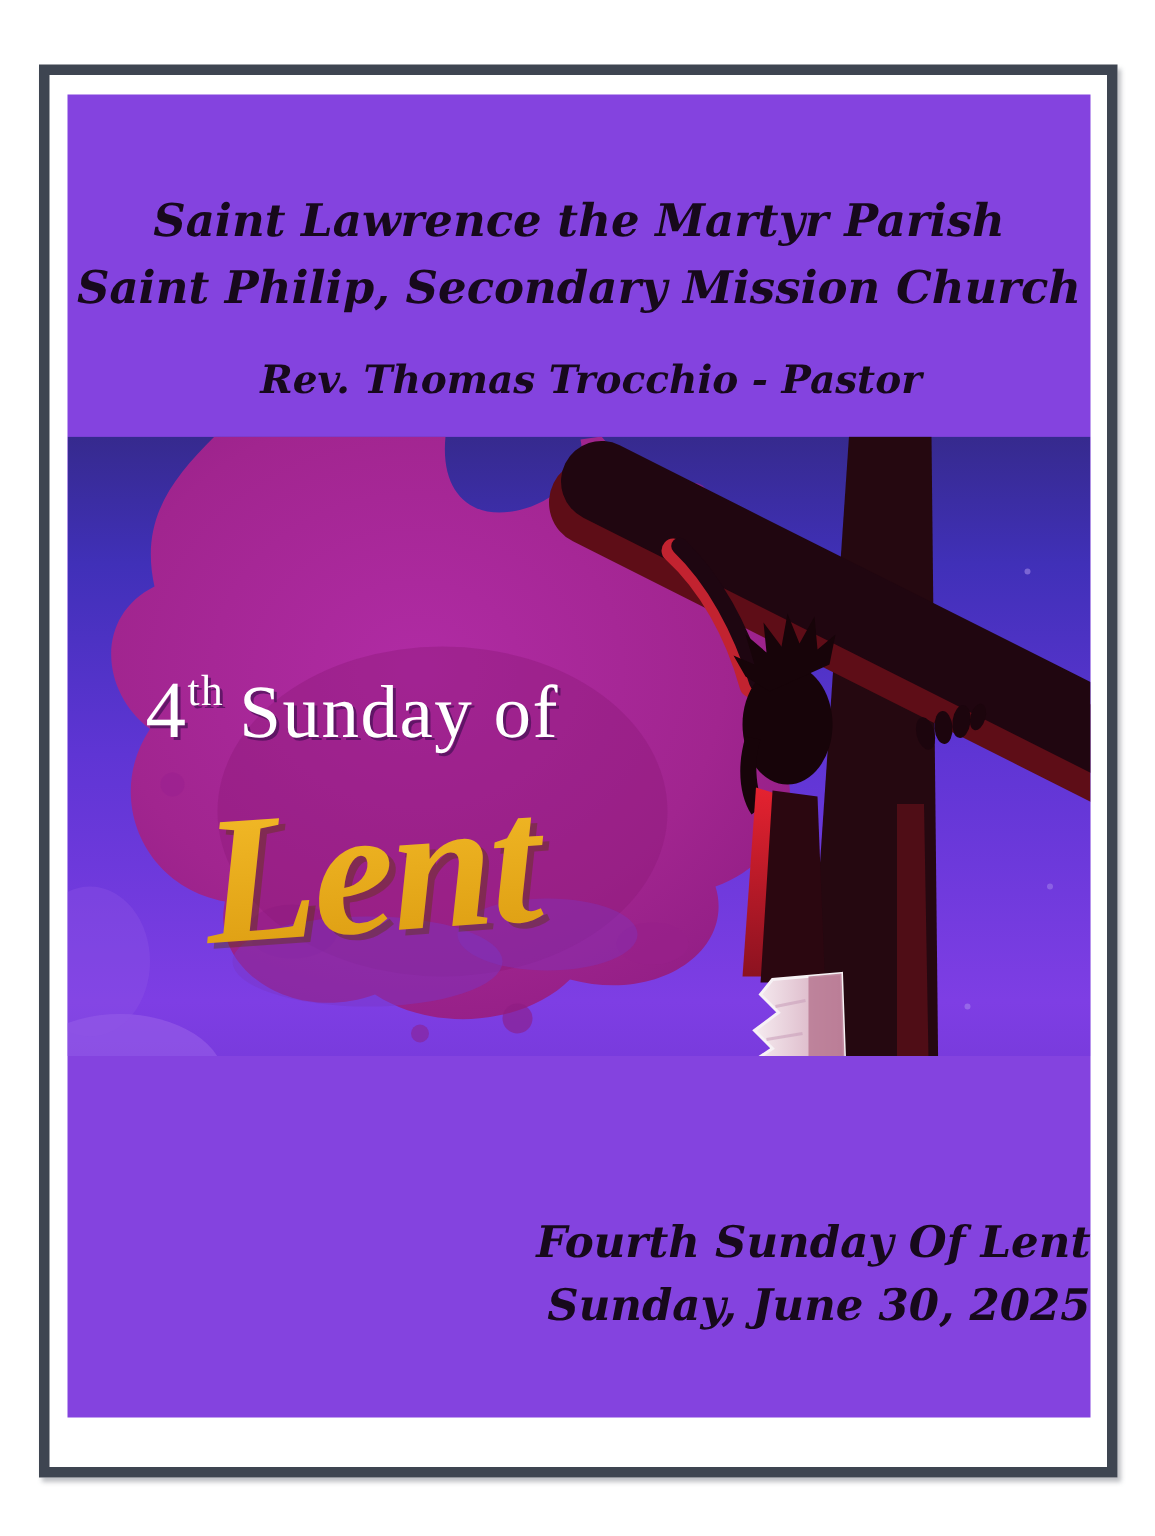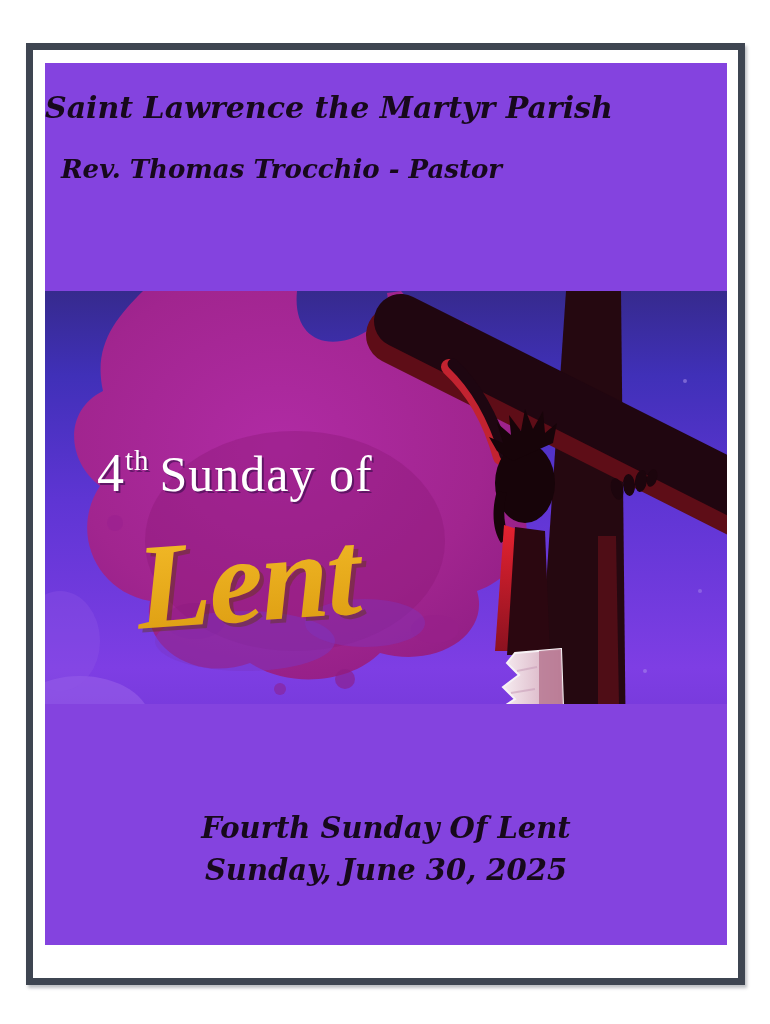--- a/index.html
+++ b/index.html
@@ -15,49 +15,51 @@
     border:7px solid #3e4551;
     background:#ffffff;
     box-shadow:2px 3px 3px rgba(110,115,125,0.45);
   }
   .panel {
     position:absolute; left:12px; top:13px;
     width:682px; height:882px;
     background:#8443df;
   }
   .header-block {
-    padding-top:22px; 
+    padding-top:22px; text-align:center;
     font-style:italic; font-weight:bold;
     color:#17091c;
+    margin-top:40px;
   }
   .parish-line { font-size:30px; line-height:45px; white-space:nowrap; }
   .clergy-block { margin-top:21px;padding-left:16px; }
   .clergy-line { font-size:26px; line-height:36px; white-space:nowrap; }
   .poster {
     position:absolute; top:228px; left:0;
     width:682px; height:413px; overflow:hidden;
   }
   .poster svg { display:block; }
   .footer-block {
     position:absolute; top:744px; left:0; width:100%;
-    text-align:center; font-style:italic; font-weight:bold;
+    text-align:right; font-style:italic; font-weight:bold;
     color:#17091c;
   }
   .footer-line { font-size:29px; line-height:42px; white-space:nowrap; }
   .t-headline { font-family:"Liberation Serif", serif; letter-spacing:1px; }
   .t-script  { font-family:"Liberation Serif", serif; font-style:italic; font-weight:bold; letter-spacing:-2px; }
 </style>
 </head>
 <body>
 
 <div class="frame">
   <div class="panel">
 
     <div class="header-block">
       <div class="parish-line">Saint Lawrence the Martyr Parish</div>
+      <div class="parish-line">Saint Philip, Secondary Mission Church</div>
       <div class="clergy-block">
         <div class="clergy-line">Rev. Thomas Trocchio - Pastor</div>
       </div>
     </div>
 
     <div class="poster">
       <svg width="682" height="471" viewBox="0 0 682 471" preserveAspectRatio="none">
         <defs>
           <linearGradient id="bgGrad" x1="0" y1="0" x2="0" y2="1">
             <stop offset="0" stop-color="#362a8e"></stop>

